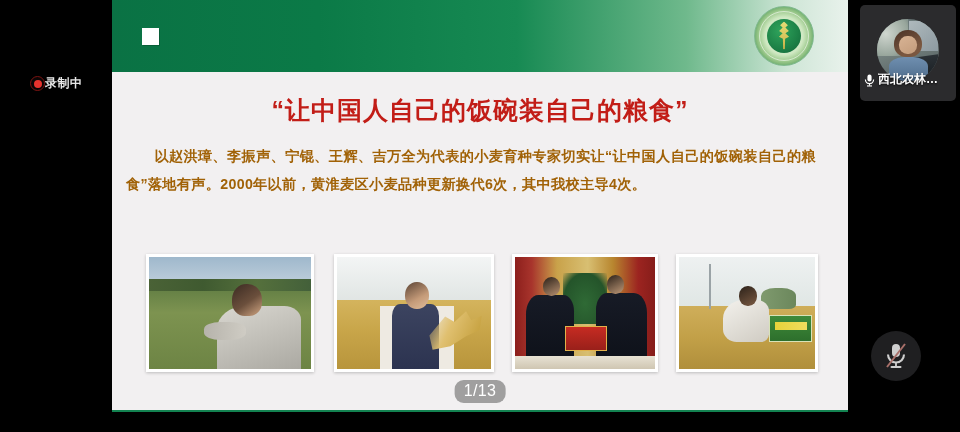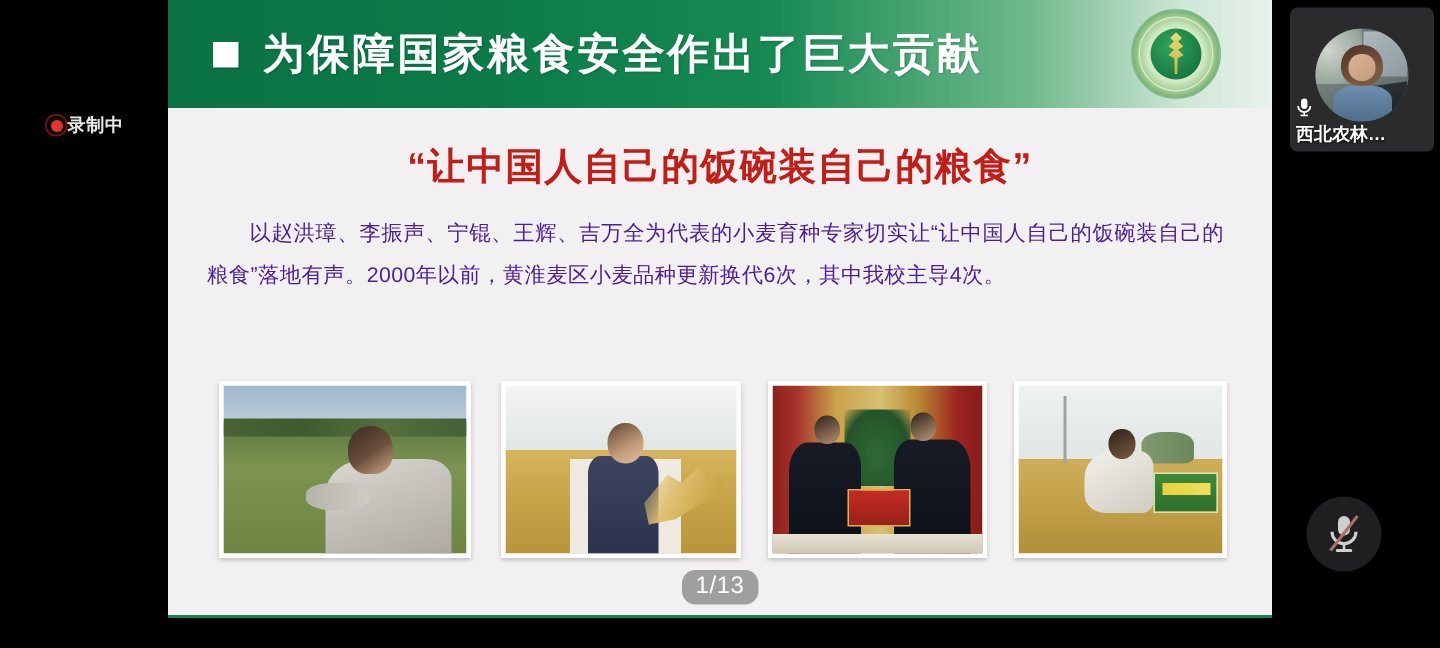--- a/index.html
+++ b/index.html
@@ -142,24 +142,24 @@
     margin: 22px 0 0 0;
     text-align: center;
     color: #c21d17;
     font-size: 25px;
     font-weight: bold;
     letter-spacing: 1px;
   }
 
   
   .body-text {
-    margin: 16px 32px 0 26px;
-    color: #4c1d95;
+    margin: 16px 32px 0 14px;
+    color: #a16207;
     font-size: 14.2px;
-    font-weight: normal;
+    font-weight: bold;
     line-height: 1.95;
     text-indent: 2em;
     text-align: justify;
     letter-spacing: 0.3px;
   }
 
   
   .photo-strip {
     position: absolute;
     left: 0;
@@ -297,28 +297,27 @@
       border-radius:50% 50% 44% 44%; background: linear-gradient(150deg,#4a3226,#7a5740 70%); }
   .avatar .face { position:absolute; left:36%; top:28%; width:28%; height:28%;
       border-radius:48%; background: linear-gradient(150deg,#d8b394,#c39c7c); }
   .avatar .body { position:absolute; left:20%; bottom:0; width:62%; height:38%;
       border-radius: 40% 40% 0 0; background: linear-gradient(to bottom,#6f8fb0,#4f6c8c); }
   .avatar .laptop { position:absolute; right:2%; bottom:6%; width:40%; height:34%;
       background: linear-gradient(to bottom,#2b3136,#1b2024); transform: skewY(-8deg); }
   .tile-footer {
     position: absolute;
     left: 0;
-    bottom: 3px;
+    bottom: 13px;
     width: 100%;
     display: flex;
-    align-items: flex-start;
+    align-items: center;
     gap: 3px;
     padding-left: 4px;
     box-sizing: border-box;
-    flex-direction: column;
   }
   .mic-glyph {
     width: 11px;
     height: 13px;
     flex: none;
     position: relative;
   }
   .tile-name {
     color: #ffffff;
     font-size: 12px;
@@ -351,21 +350,20 @@
     <span class="rec-dot-outer">
       <span class="rec-dot-inner"></span>
     </span>
     <span class="rec-label">录制中</span>
   </div>
 
   <div class="slide">
 
     <div class="slide-header">
       <span class="header-bullet"></span>
-      <span class="header-title">为保障国家粮食安全作出了巨大贡献</span>
       <span class="header-logo">
         <span class="logo-core"></span>
         <span class="logo-wheat"></span>
         <span class="logo-ring"></span>
       </span>
     </div>
 
     <div class="red-heading">“让中国人自己的饭碗装自己的粮食”</div>
 
     <div class="body-text">以赵洪璋、李振声、宁锟、王辉、吉万全为代表的小麦育种专家切实让“让中国人自己的饭碗装自己的粮食”落地有声。2000年以前，黄淮麦区小麦品种更新换代6次，其中我校主导4次。</div>

